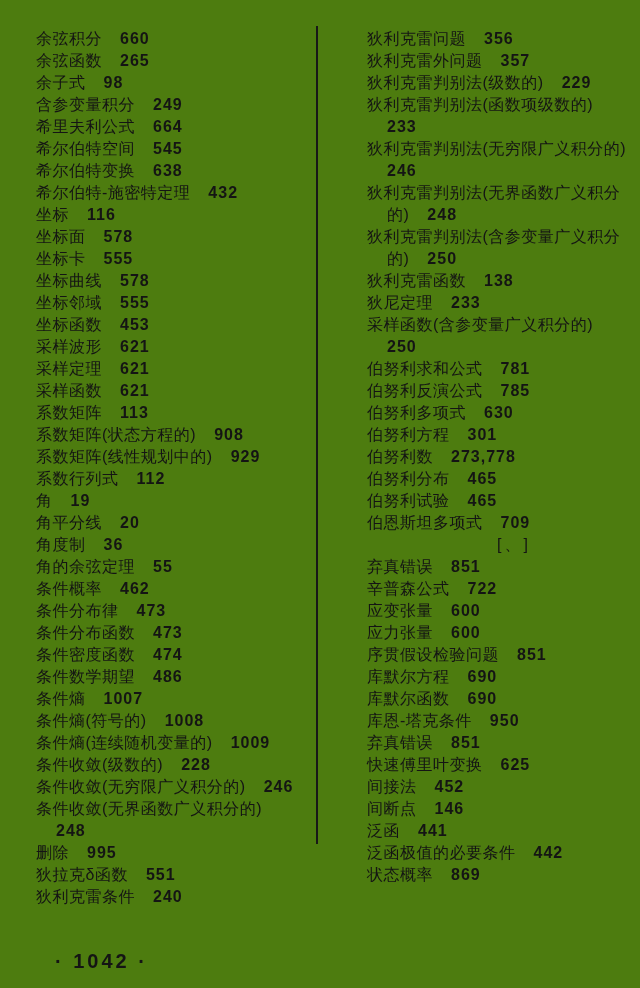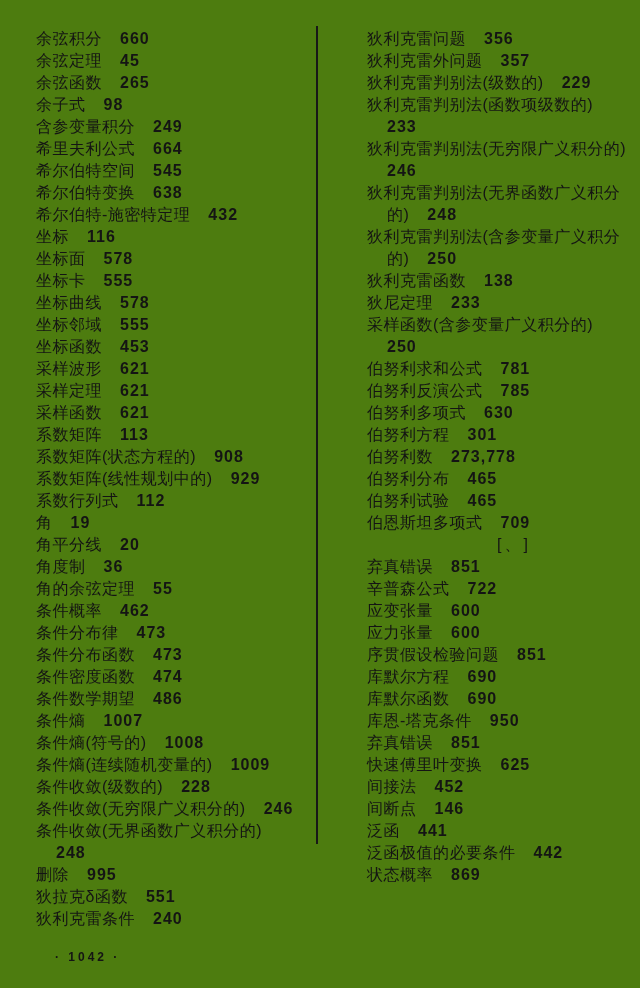--- a/index.html
+++ b/index.html
@@ -30,32 +30,31 @@
   .pagenum { margin-left: 18px; font-weight: bold; letter-spacing: 1px; }
   .divider {
     position: absolute;
     left: 316px; top: 26px;
     width: 2px; height: 818px;
     background: #181818;
   }
   .footer {
     position: absolute;
     left: 55px; top: 950px;
-    font-size: 12px;
+    font-size: 20px;
     font-weight: bold;
     letter-spacing: 3px;
   }
 </style>
 </head>
 <body>
 
 <div class="page">
   <div class="col col-left">
       <div class="line"><span class="term">余弦积分</span><span class="pagenum">660</span></div>
-      <div class="line"><span class="term">余弦定理</span><span class="pagenum">45</span></div>
       <div class="line"><span class="term">余弦函数</span><span class="pagenum">265</span></div>
       <div class="line"><span class="term">余子式</span><span class="pagenum">98</span></div>
       <div class="line"><span class="term">含参变量积分</span><span class="pagenum">249</span></div>
       <div class="line"><span class="term">希里夫利公式</span><span class="pagenum">664</span></div>
       <div class="line"><span class="term">希尔伯特空间</span><span class="pagenum">545</span></div>
       <div class="line"><span class="term">希尔伯特变换</span><span class="pagenum">638</span></div>
       <div class="line"><span class="term">希尔伯特-施密特定理</span><span class="pagenum">432</span></div>
       <div class="line"><span class="term">坐标</span><span class="pagenum">116</span></div>
       <div class="line"><span class="term">坐标面</span><span class="pagenum">578</span></div>
       <div class="line"><span class="term">坐标卡</span><span class="pagenum">555</span></div>

